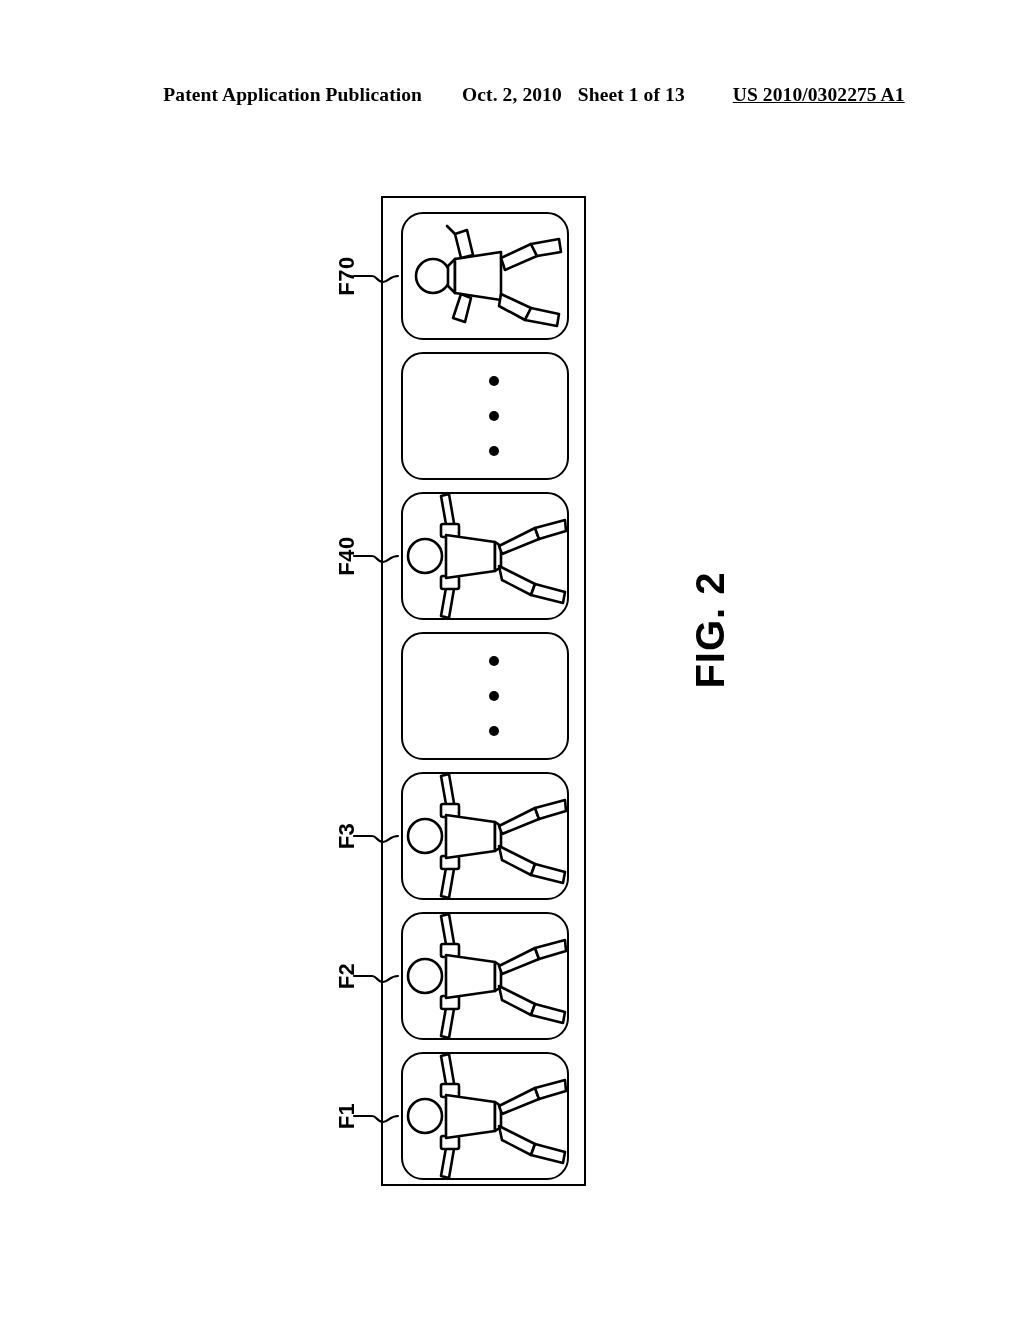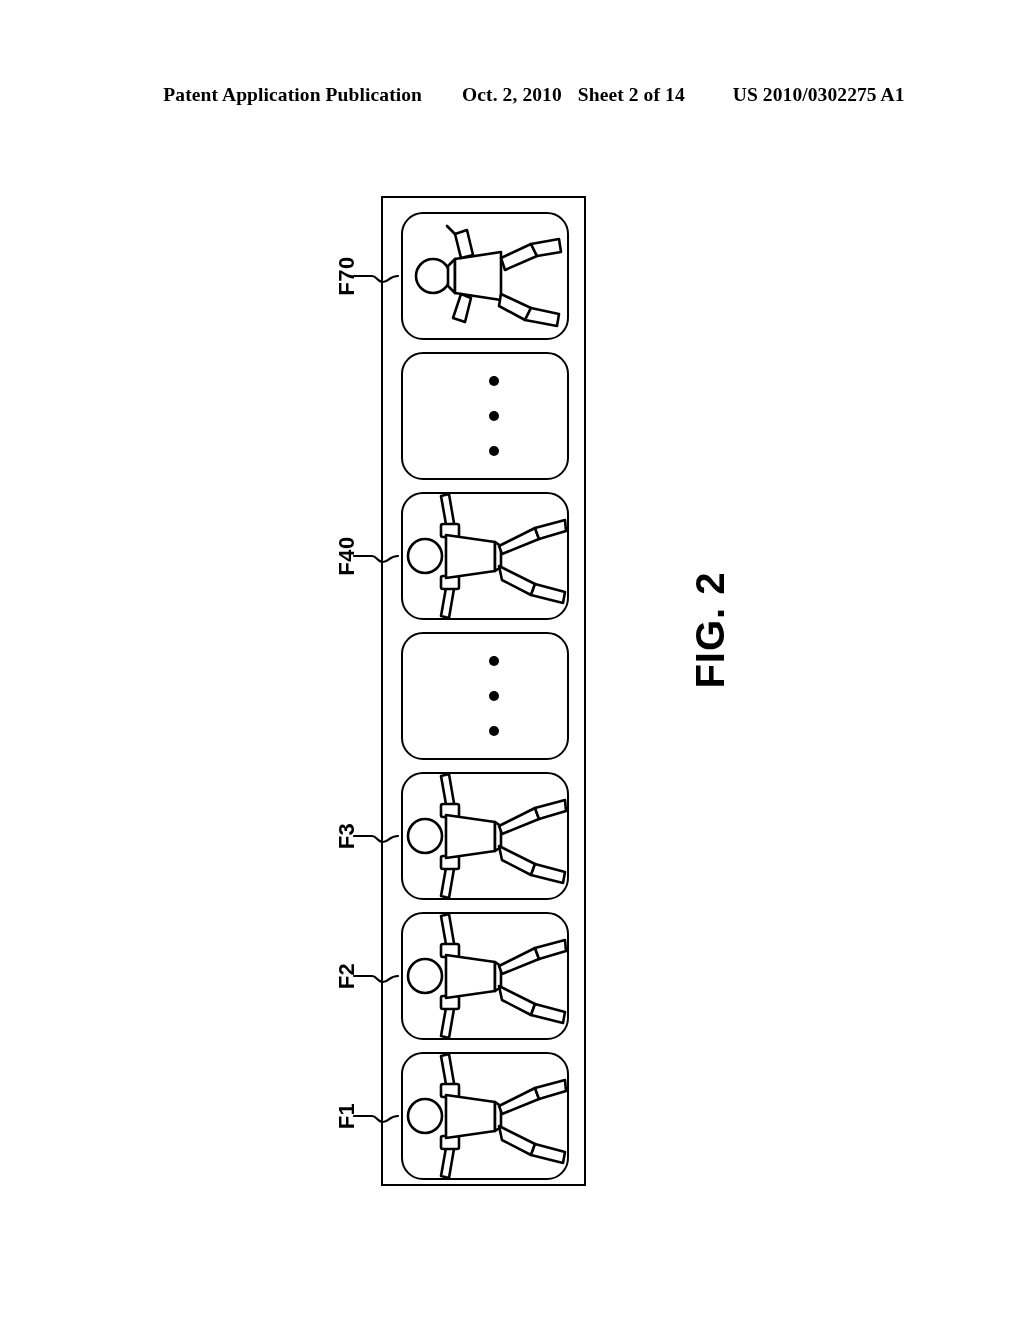--- a/index.html
+++ b/index.html
@@ -28,21 +28,21 @@
     font-family: "Liberation Serif", serif;
     font-weight: bold;
     font-size: 19.5px;
     letter-spacing: 0.1px;
     color: #000;
     white-space: nowrap;
   }
   #patent-header .hdr-pub      { margin-right: 40px; margin-left: 44px; }
   #patent-header .hdr-date     { margin-right: 16px; }
   #patent-header .hdr-sheet    { margin-right: 48px; }
-  #patent-header .hdr-docnum   { margin-right: 0; }
+  #patent-header .hdr-docnum   { margin-right: 0; text-decoration: underline; }
 
   
   #figure-area {
     position: absolute;
     top: 0;
     left: 0;
     width: 1024px;
     height: 1320px;
   }
 
@@ -132,21 +132,21 @@
     transform-origin: 50% 50%;
     white-space: nowrap;
   }
 </style>
 </head>
 <body>
 
 <div id="patent-header">
   <span class="hdr-pub">Patent Application Publication</span>
   <span class="hdr-date">Oct. 2, 2010</span>
-  <span class="hdr-sheet">Sheet 2 of 14</span>
+  <span class="hdr-sheet">Sheet 1 of 13</span>
   <span class="hdr-docnum">US 2010/0302275 A1</span>
 </div>
 
 <div id="figure-area">
 
   <div id="frame-sequence-box">
 
     <div class="frame-cell" style="top:14px;">
       <svg width="164" height="124" viewBox="0 0 164 124">
         <g fill="#fff" stroke="#000" stroke-width="2.6" stroke-linejoin="round" stroke-linecap="round">

